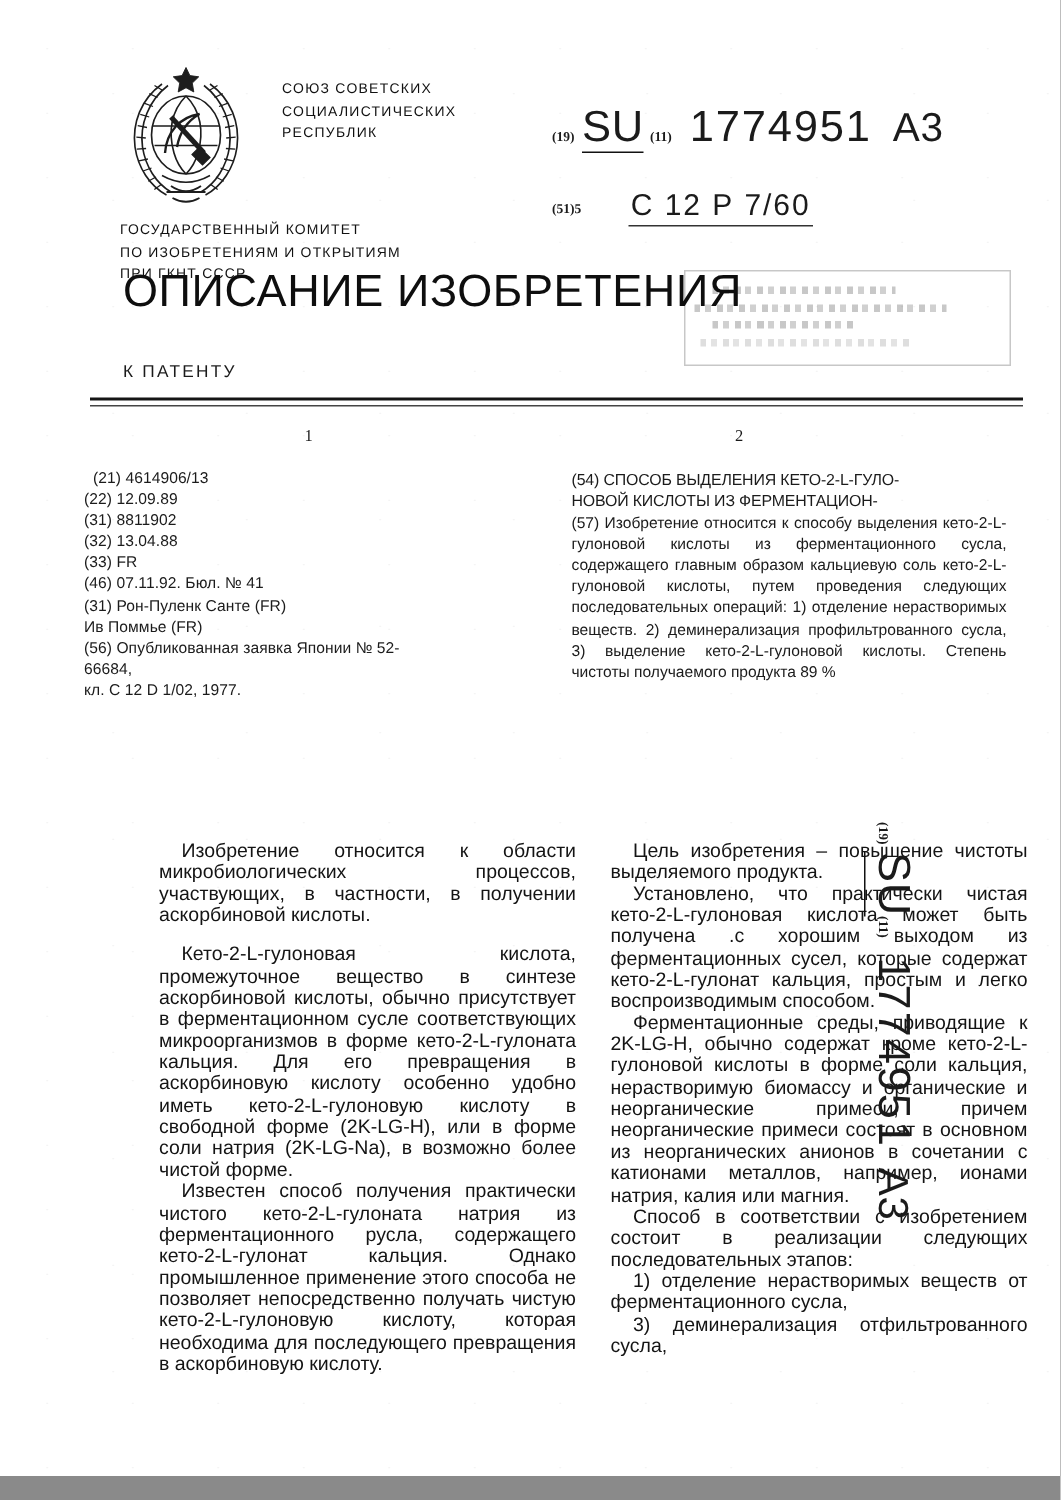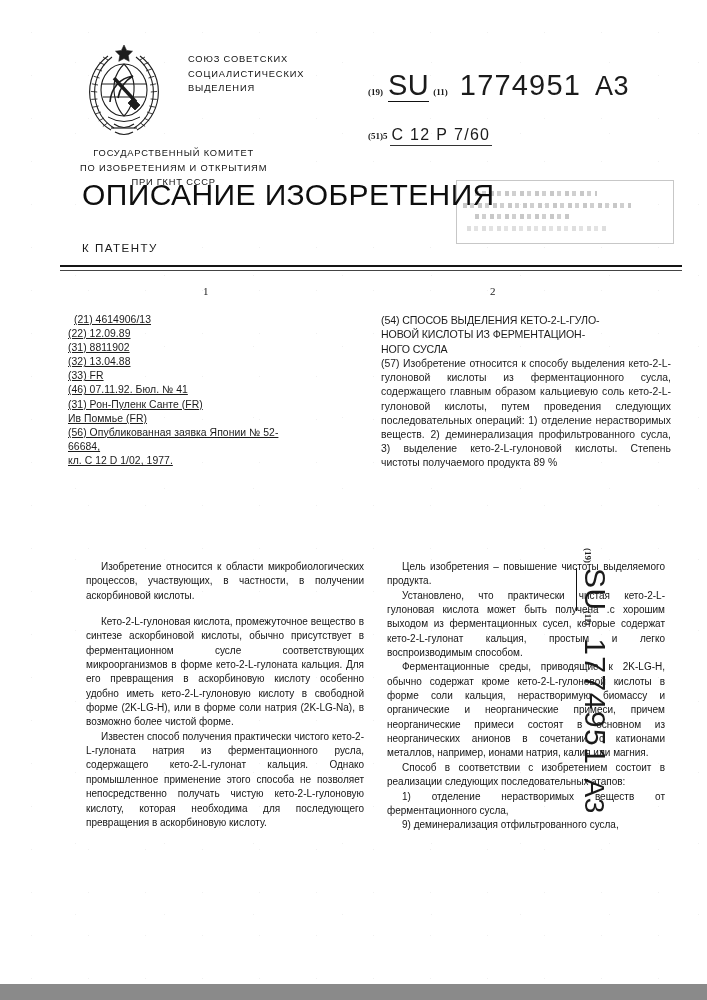--- a/index.html
+++ b/index.html
@@ -41,21 +41,21 @@
   #country-lines div { white-space: nowrap; }
 
   #committee-lines {
     position: absolute;
     left: 80px; top: 146px;
     font-size: 9.3px;
     letter-spacing: 0.8px;
     line-height: 14.6px;
     color: #111;
   }
-  #committee-lines div { white-space: nowrap; text-align: center; }
+  #committee-lines div { white-space: nowrap; }
 
   
   #code-block {
     position: absolute;
     left: 368px; top: 70px;
     width: 330px;
   }
   .code-row {
     display: flex;
     align-items: baseline;
@@ -94,23 +94,23 @@
     line-height: 30px;
   }
   #ipc-row {
     position: absolute;
     left: 368px; top: 126px;
     display: flex;
     align-items: center;
     white-space: nowrap;
   }
   #ipc-value {
-    font-size: 16px;
+    font-size: 20px;
     letter-spacing: 1.3px;
-    margin-left: 2px;
+    margin-left: 31px;
     border-bottom: 1.1px solid #333;
     padding: 0 2px 1px 2px;
   }
 
   
   #main-title {
     position: absolute;
     left: 82px; top: 178px;
     font-size: 30px;
     letter-spacing: 0.4px;
@@ -163,26 +163,25 @@
     position: absolute;
     font-size: 11px;
     font-family: "Liberation Serif", serif;
   }
   #col-num-1 { left: 203px; top: 285px; }
   #col-num-2 { left: 490px; top: 285px; }
 
   
   #biblio-left {
     position: absolute;
-    left: 68px; top: 313px;
+    left: 56px; top: 313px;
     width: 290px;
     font-size: 10.4px;
     line-height: 14.1px;
     letter-spacing: 0.05px;
-    text-decoration: underline;
   }
   #biblio-left .bl { white-space: pre-wrap; }
   #biblio-left .indent1 { padding-left: 6px; }
 
   #biblio-right {
     position: absolute;
     left: 381px; top: 313px;
     width: 290px;
     font-size: 10.4px;
     line-height: 14.1px;
@@ -197,24 +196,25 @@
     font-size: 10.4px;
     line-height: 14.2px;
     text-align: justify;
   }
 
   
   .body-col {
     position: absolute;
     top: 560px;
     width: 278px;
-    font-size: 10px;
+    font-size: 13px;
     line-height: 14.35px;
     text-align: justify;
     color: #141414;
+    margin-left: 20px;
   }
   #body-left { left: 86px; }
   #body-right { left: 387px; }
   .body-col p {
     margin: 0 0 0 0;
     text-indent: 15px;
   }
   .body-col p.spaced { margin-top: 12px; }
   .body-col p.tight { margin-top: 0px; }
 
@@ -305,21 +305,21 @@
           <path d="M33 88 h26" stroke-width="1.2"></path>
           <path d="M37 92 q9 5 18 0" stroke-width="1.2"></path>
           <path d="M30 77 q16 9 32 0" stroke-width="1"></path>
         </g>
       </svg>
     </div>
 
     <div id="country-lines">
       <div>СОЮЗ  СОВЕТСКИХ</div>
       <div>СОЦИАЛИСТИЧЕСКИХ</div>
-      <div>ВЫДЕЛЕНИЯ</div>
+      <div>РЕСПУБЛИК</div>
     </div>
 
     <div id="committee-lines">
       <div>ГОСУДАРСТВЕННЫЙ  КОМИТЕТ</div>
       <div>ПО ИЗОБРЕТЕНИЯМ И ОТКРЫТИЯМ</div>
       <div>ПРИ ГКНТ СССР</div>
     </div>
 
     <div id="code-block">
       <div class="code-row">
@@ -365,38 +365,37 @@
     <div class="bl">Ив Поммье (FR)</div>
     <div class="bl">(56) Опубликованная заявка Японии № 52-</div>
     <div class="bl">66684,</div>
     <div class="bl">кл. С 12 D 1/02, 1977.</div>
   </div>
 
   <div id="biblio-right">
     <div id="abstract-title">
       <div>(54) СПОСОБ ВЫДЕЛЕНИЯ КЕТО-2-L-ГУЛО-</div>
       <div>НОВОЙ  КИСЛОТЫ  ИЗ  ФЕРМЕНТАЦИОН-</div>
-      <div>НОГО СУСЛА</div>
     </div>
     <div id="abstract-body">(57) Изобретение относится к способу выделения кето-2-L-гулоновой кислоты из ферментационного сусла, содержащего главным образом кальциевую соль кето-2-L-гулоновой кислоты, путем проведения следующих последовательных операций: 1) отделение нерастворимых веществ. 2) деминерализация профильтрованного сусла, 3) выделение кето-2-L-гулоновой кислоты. Степень чистоты получаемого продукта 89 %</div>
   </div>
 
   <div class="body-col" id="body-left">
     <p class="tight">Изобретение относится к области микробиологических процессов, участвующих, в частности, в получении аскорбиновой кислоты.</p>
     <p class="spaced">Кето-2-L-гулоновая кислота, промежуточное вещество в синтезе аскорбиновой кислоты, обычно присутствует в ферментационном сусле соответствующих микроорганизмов в форме кето-2-L-гулоната кальция. Для его превращения в аскорбиновую кислоту особенно удобно иметь кето-2-L-гулоновую кислоту в свободной форме (2K-LG-H), или в форме соли натрия (2K-LG-Na), в возможно более чистой форме.</p>
     <p class="tight">Известен способ получения практически чистого кето-2-L-гулоната натрия из ферментационного русла, содержащего кето-2-L-гулонат кальция. Однако промышленное применение этого способа не позволяет непосредственно получать чистую кето-2-L-гулоновую кислоту, которая необходима для последующего превращения в аскорбиновую кислоту.</p>
   </div>
 
   <div class="body-col" id="body-right">
     <p class="tight">Цель изобретения – повышение чистоты выделяемого продукта.</p>
     <p class="tight">Установлено, что практически чистая кето-2-L-гулоновая кислота может быть получена .с хорошим выходом из ферментационных сусел, которые содержат кето-2-L-гулонат кальция, простым и легко воспроизводимым способом.</p>
     <p class="tight">Ферментационные среды, приводящие к 2K-LG-H, обычно содержат кроме кето-2-L-гулоновой кислоты в форме соли кальция, нерастворимую биомассу и органические и неорганические примеси, причем неорганические примеси состоят в основном из неорганических анионов в сочетании с катионами металлов, например, ионами натрия, калия или магния.</p>
     <p class="tight">Способ в соответствии с изобретением состоит в реализации следующих последовательных этапов:</p>
     <p class="tight">1) отделение нерастворимых веществ от ферментационного сусла,</p>
-    <p class="tight">9) деминерализация отфильтрованного сусла,</p>
+    <p class="tight">3) деминерализация отфильтрованного сусла,</p>
   </div>
 
   <div id="side-code">
     <span class="side-inid">(19)</span>
     <span id="side-su">SU</span>
     <span class="side-inid">(11)</span>
     <span id="side-number">1774951</span>
     <span id="side-kind">A3</span>
   </div>
 

